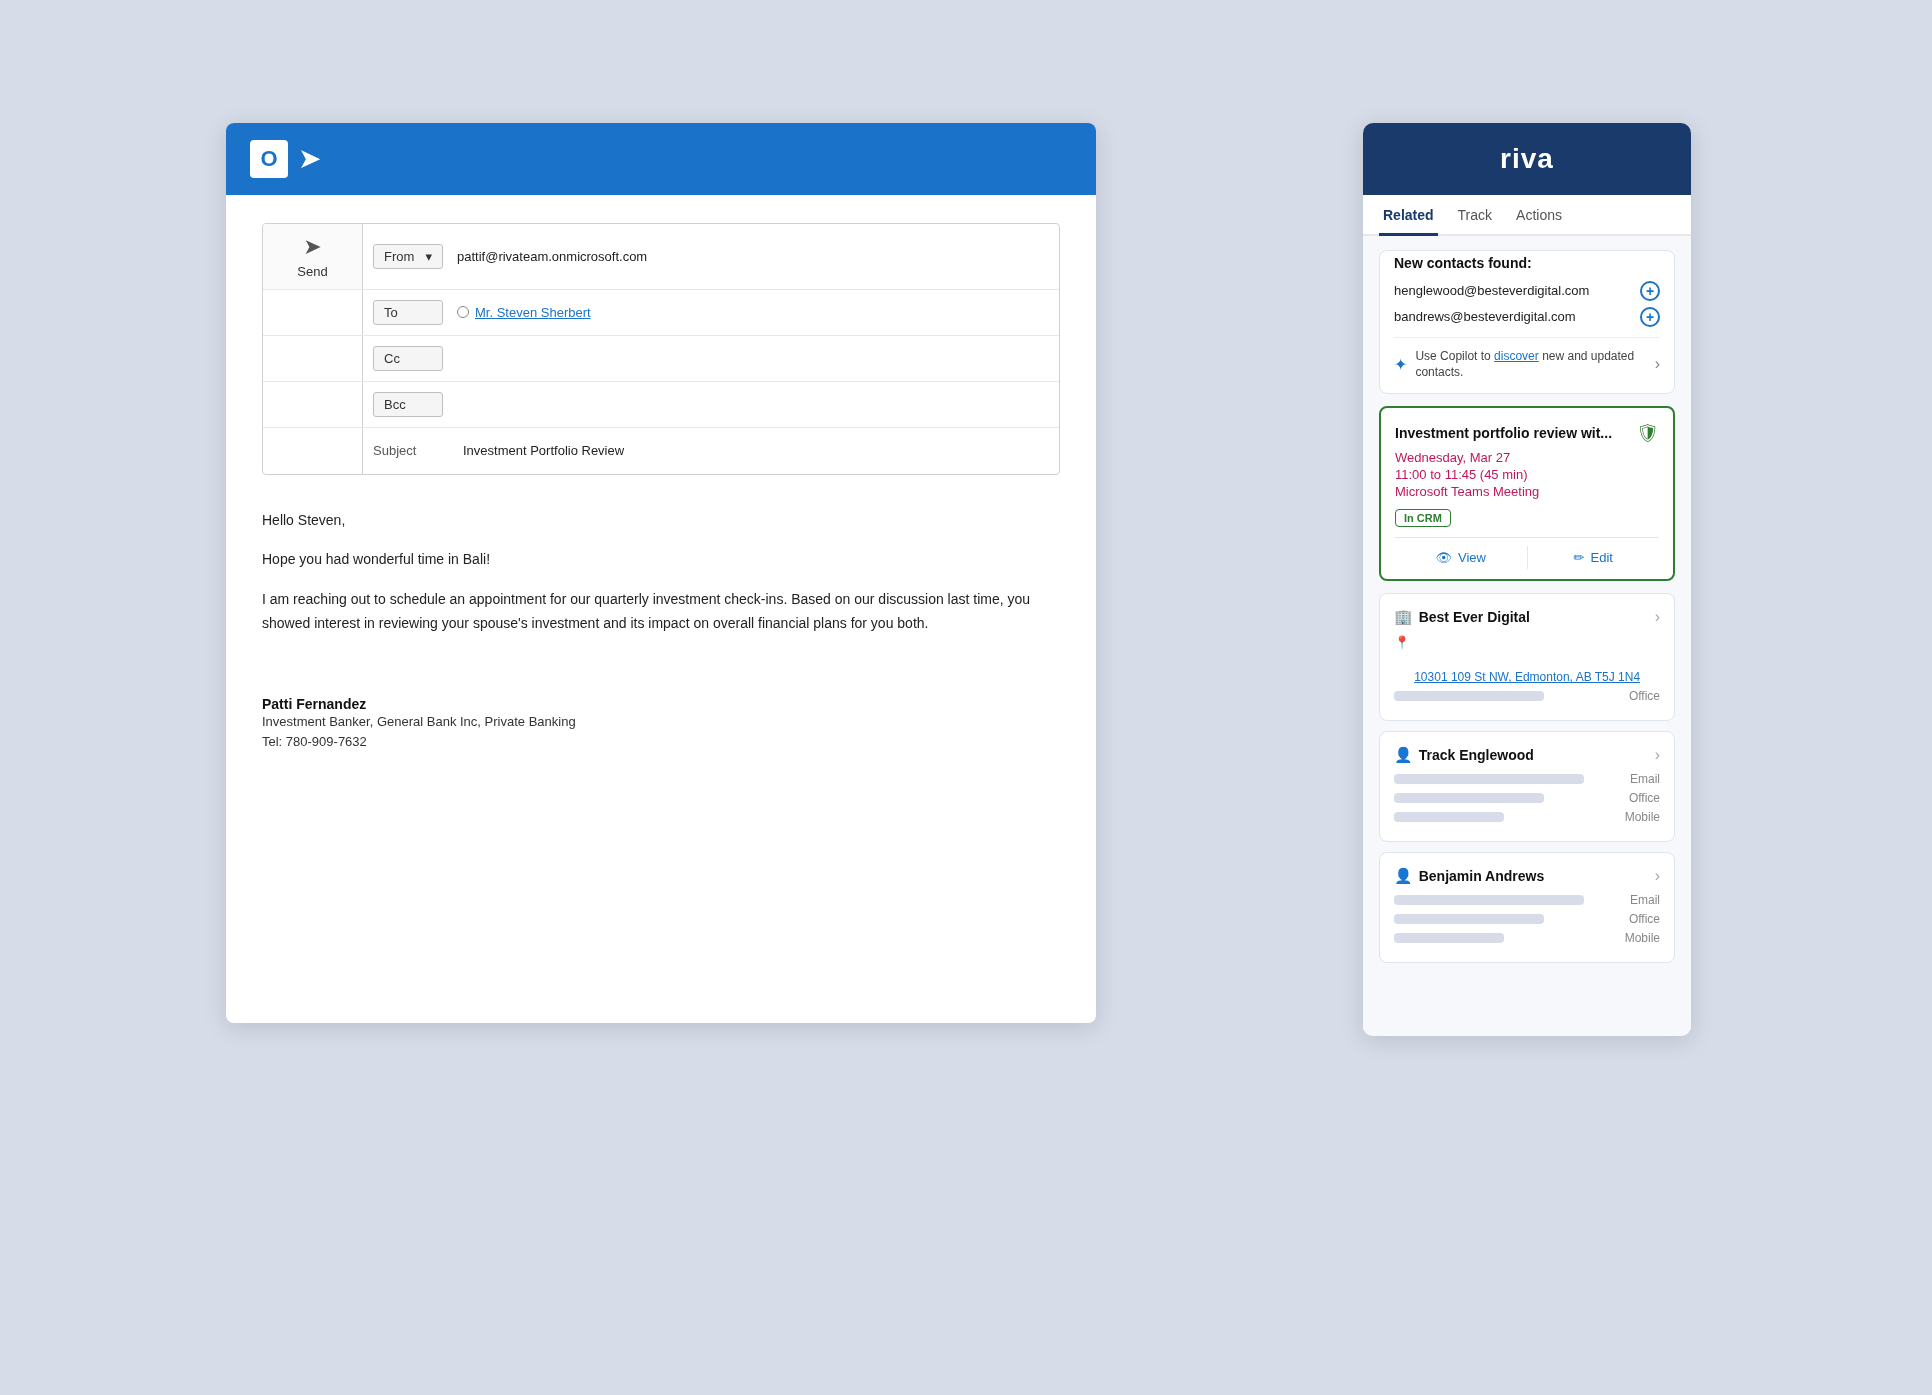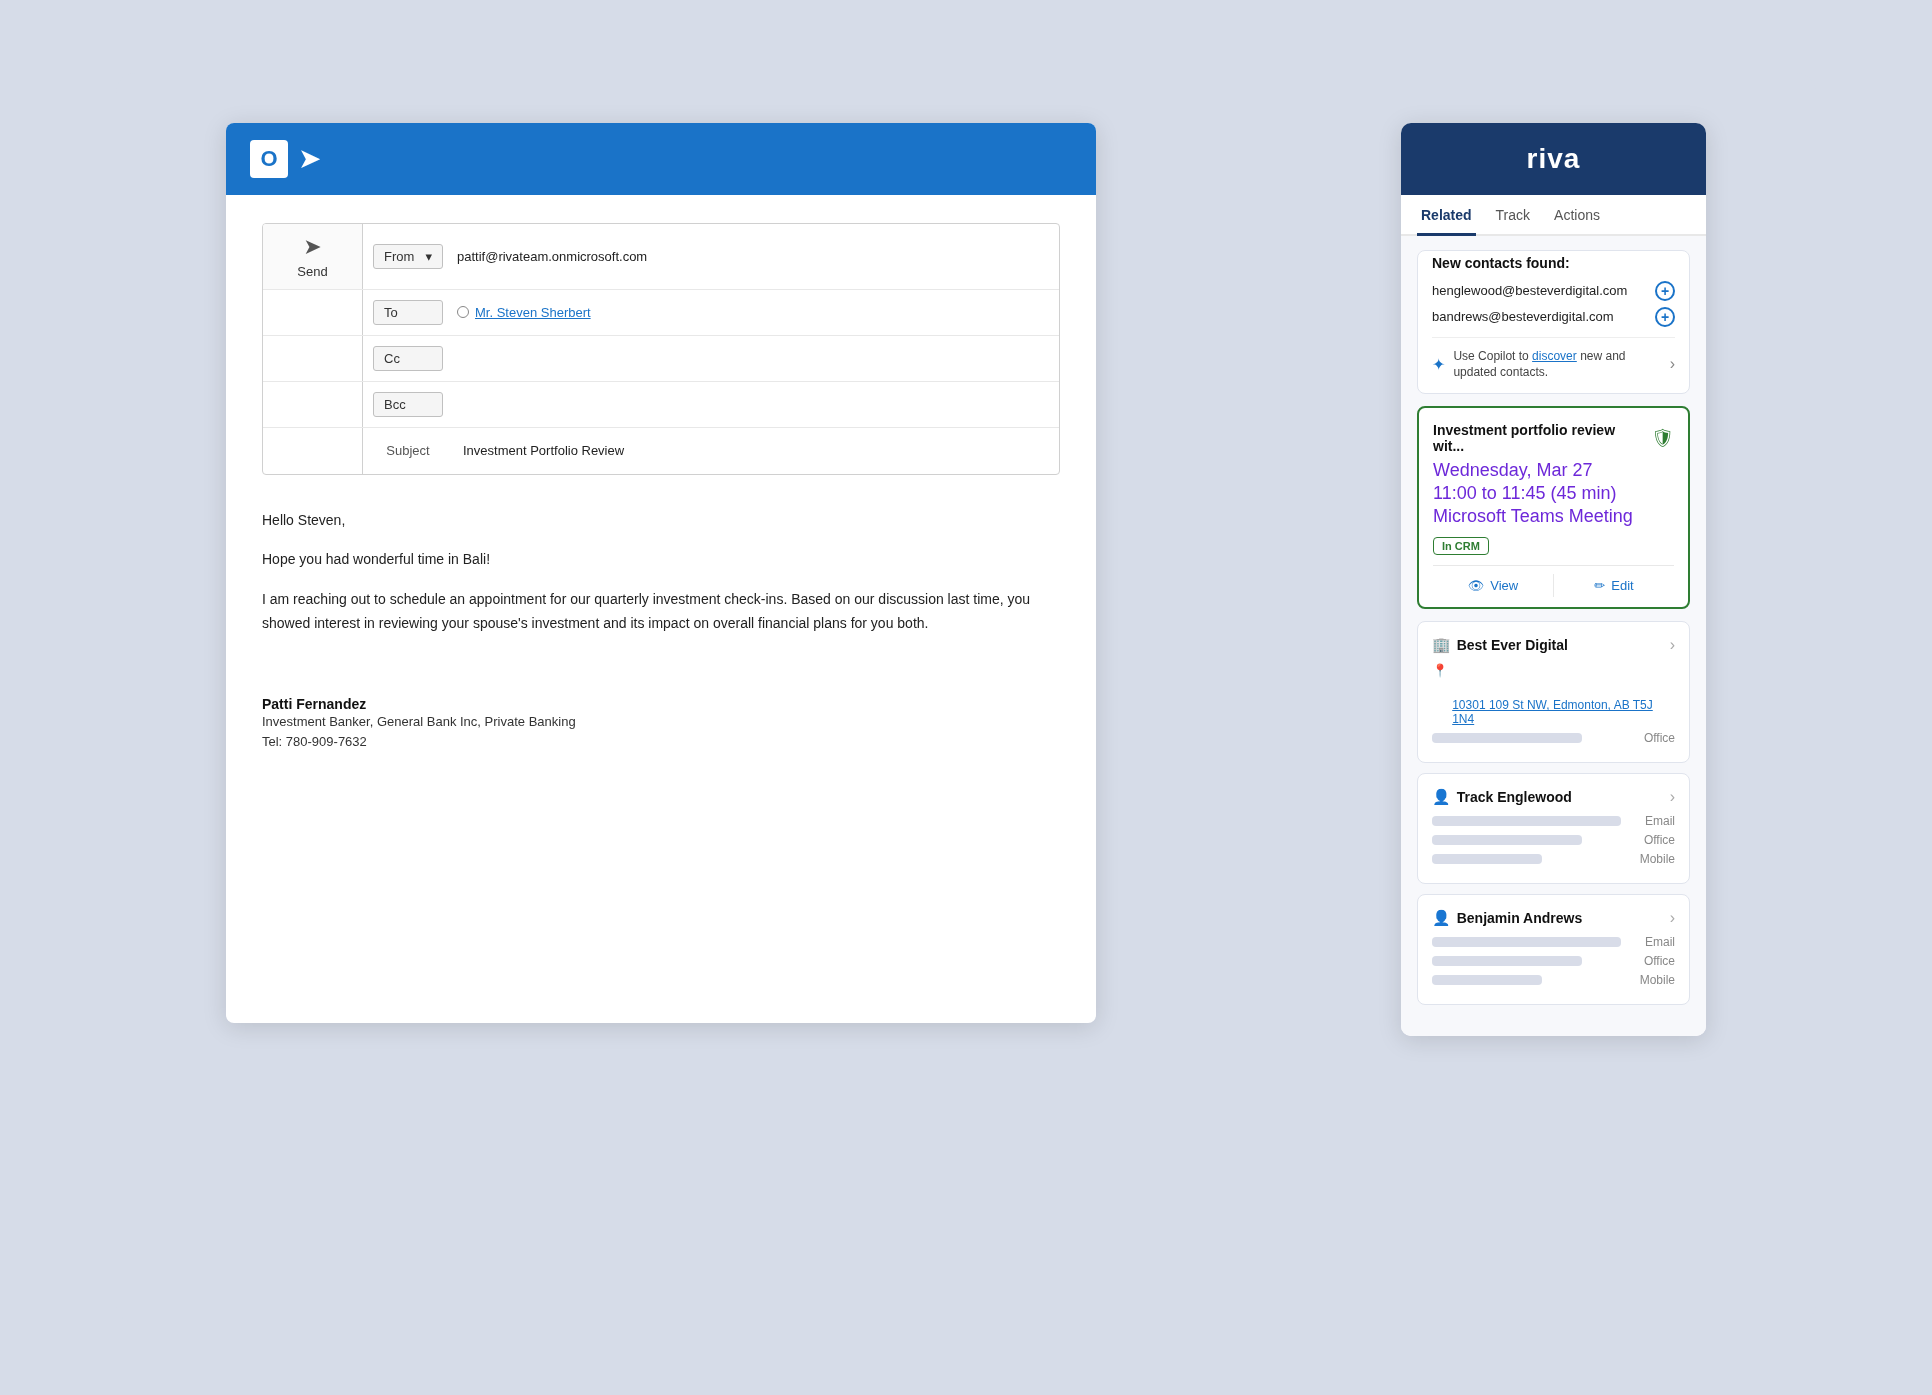--- a/index.html
+++ b/index.html
@@ -120,21 +120,21 @@
       justify-content: space-between;
       gap: 4px;
       cursor: pointer;
       margin: 0 10px;
     }
     .field-label-plain {
       font-size: 13px;
       color: #555;
       min-width: 70px;
       margin: 0 10px;
-      text-align: center;
+      text-align: left;
     }
     .field-value {
       font-size: 13px;
       color: #222;
       flex: 1;
       padding: 8px 4px;
     }
     .field-value-recipient {
       font-size: 13px;
       color: #222;
@@ -185,23 +185,23 @@
       font-size: 13px;
       color: #333;
       line-height: 1.6;
     }
 
     
     .riva-panel {
       background: #fff;
       border-radius: 10px;
       box-shadow: 0 4px 24px rgba(0,0,0,0.13);
-      width: 305px;
+      width: 328px;
       position: absolute;
-      right: 110px;
+      right: 125px;
       top: 50px;
       overflow: hidden;
     }
     .riva-header {
       background: #1a3a6b;
       height: 72px;
       display: flex;
       align-items: center;
       justify-content: center;
     }
@@ -323,22 +323,22 @@
       color: #111;
       flex: 1;
     }
     .shield-icon {
       color: #2e7d32;
       font-size: 18px;
       margin-left: 6px;
       flex-shrink: 0;
     }
     .meeting-detail {
-      font-size: 18px;
-      color: #6d28d9;
+      font-size: 13px;
+      color: #be185d;
       margin-bottom: 2px;
     }
     .in-crm-badge {
       display: inline-block;
       background: #fff;
       border: 1.5px solid #2e7d32;
       color: #2e7d32;
       font-size: 11px;
       font-weight: 600;
       border-radius: 4px;

